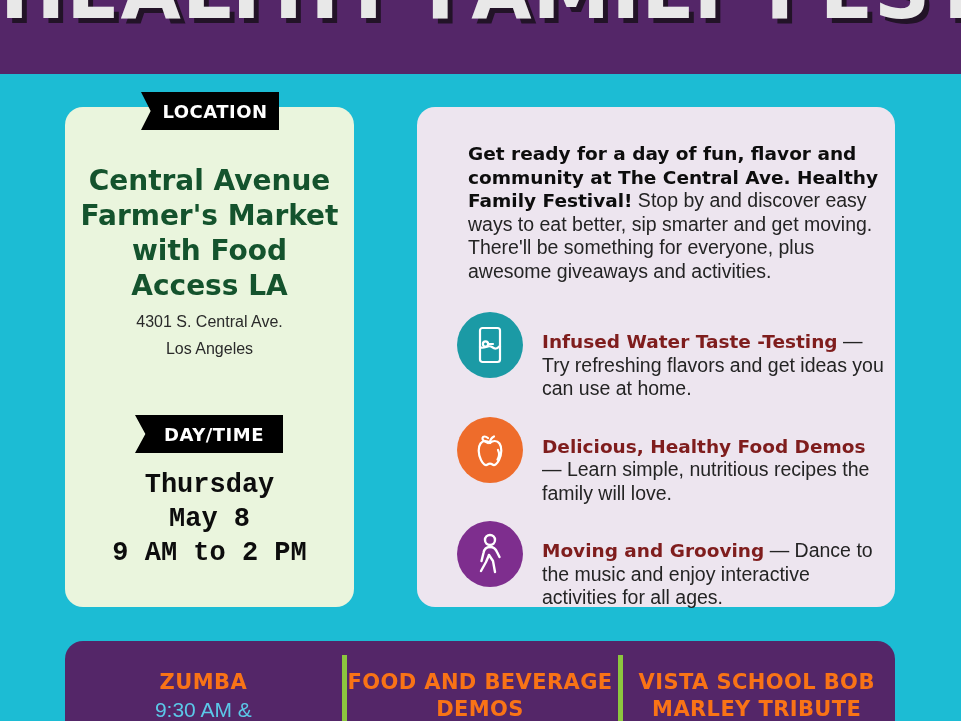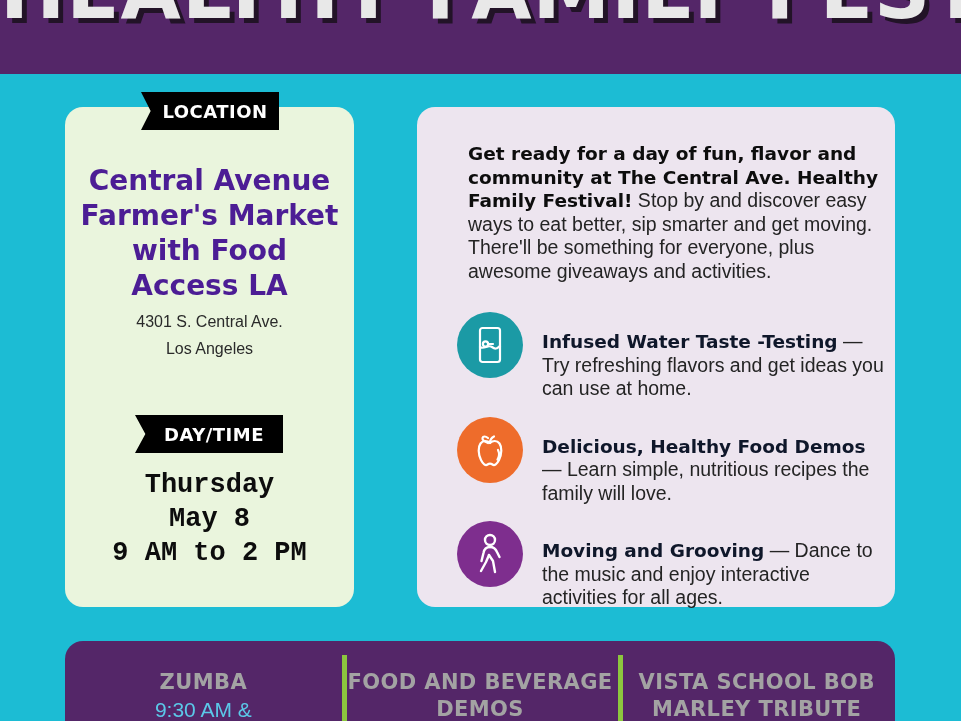--- a/index.html
+++ b/index.html
@@ -72,21 +72,21 @@
 
   .venue-name {
     position: absolute;
     left: 80px; top: 163px;
     width: 259px;
     text-align: center;
     font-family: "DejaVu Sans", sans-serif;
     font-weight: bold;
     font-size: 28px;
     line-height: 35px;
-    color: #4c1d95;
+    color: #14532d;
   }
   .venue-addr {
     position: absolute;
     left: 80px; top: 308px;
     width: 259px;
     text-align: center;
     font-size: 16px;
     line-height: 27px;
     color: #2A2A2A;
   }
@@ -147,21 +147,21 @@
   .feature-text {
     padding-top: 18px;
     font-size: 19.5px;
     line-height: 23.5px;
     color: #242424;
   }
   .feature-text b {
     font-family: "DejaVu Sans", sans-serif;
     font-weight: bold;
     font-size: 18.5px;
-    color: #0f172a;
+    color: #7f1d1d;
   }
 
   
   .schedule-bar {
     position: absolute;
     left: 65px; top: 641px;
     width: 830px; height: 112px;
     background: #542668;
     border-radius: 18px;
     display: flex;
@@ -178,21 +178,21 @@
     left: 0; top: 14px;
     width: 5px; height: 84px;
     background: #8CC63E;
   }
   .sched-title {
     font-family: "DejaVu Sans", sans-serif;
     font-weight: bold;
     font-size: 21px;
     line-height: 27px;
     letter-spacing: 0.4px;
-    color: #a3a3a3;
+    color: #f97316;
   }
   .sched-time {
     font-size: 21px;
     line-height: 28px;
     color: #5BC8E8;
   }
 </style>
 </head>
 <body>
 

